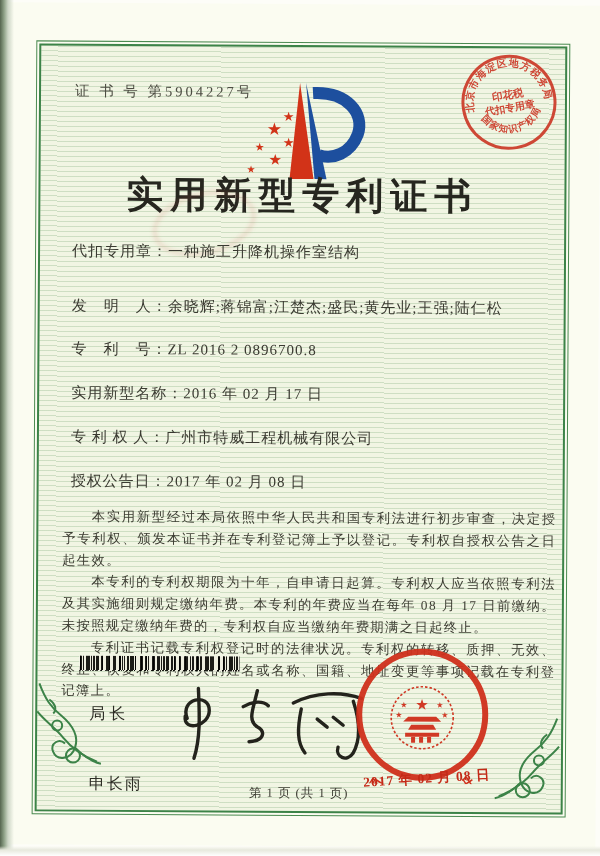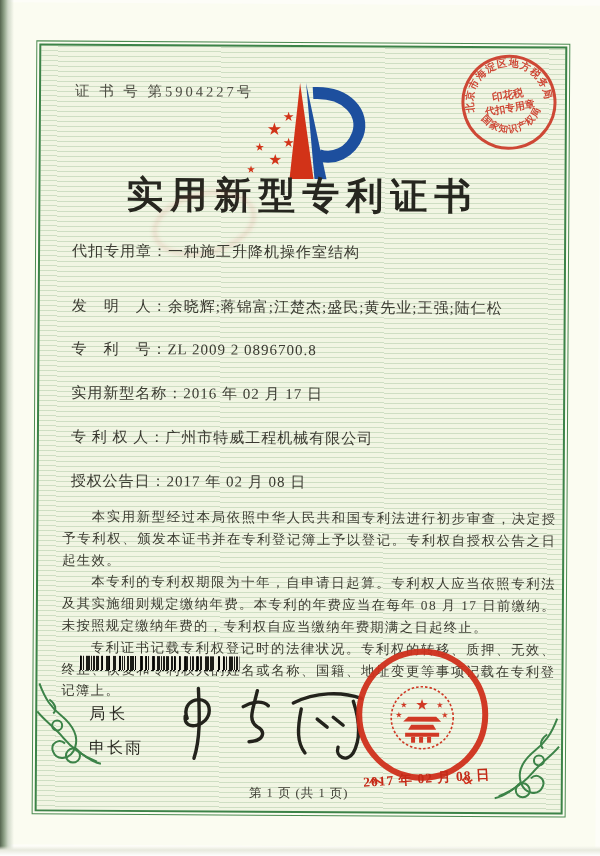--- a/index.html
+++ b/index.html
@@ -39,21 +39,21 @@
   .paras p { text-indent:2.2em; margin:0; }
 
   .barcode { left:42px; top:610px; width:160px; height:15px;
       background:
         repeating-linear-gradient(90deg,#1c1c18 0 2px,#f6f6ee 2px 3px,#1c1c18 3px 4px,#f6f6ee 4px 8px,#1c1c18 8px 10px,#f6f6ee 10px 13px),
         repeating-linear-gradient(90deg,#1c1c18 0 1px,#f6f6ee 1px 6px,#1c1c18 6px 8px,#f6f6ee 8px 11px);
       background-blend-mode:multiply; }
 
   .sig-title { left:52px; top:658px; font-size:16px; letter-spacing:4px; color:#2c2c24;
                font-family:"Liberation Sans","DejaVu Sans",sans-serif; }
-  .sig-name  { left:52px; top:692px; font-size:16px; letter-spacing:2px; color:#2c2c24;
+  .sig-name  { left:52px; top:728px; font-size:16px; letter-spacing:2px; color:#2c2c24;
                font-family:"Liberation Sans","DejaVu Sans",sans-serif; }
   .sig-svg { left:128px; top:630px; }
 
   .issue-seal { left:316px; top:598px; }
   .issue-date { left:300px; top:722px; width:180px; text-align:center; font-size:13.5px; font-weight:bold;
                 color:#c42a18; letter-spacing:1px; transform:rotate(-4deg); white-space:nowrap; }
 
   .tax-seal { left:418px; top:4px; opacity:0.92; transform:rotate(-10deg); }
 
   .footer-page { left:0; top:738px; width:100%; text-align:center; font-size:12.5px;
@@ -101,21 +101,21 @@
             <text x="26" y="86" font-size="15">★</text>
             <text x="4" y="94" font-size="10">★</text>
           </g>
         </svg>
 
         <div class="abs title">实用新型专利证书</div>
         <div class="abs ghost-stamp"></div>
 
         <div class="abs field f0"><span>代扣专用章：</span><span>一种施工升降机操作室结构</span></div>
         <div class="abs field f1"><span>发　明　人：</span><span>余晓辉;蒋锦富;江楚杰;盛民;黄先业;王强;陆仁松</span></div>
-        <div class="abs field f2"><span>专　利　号：</span><span>ZL 2009 2 0896700.8</span></div>
+        <div class="abs field f2"><span>专　利　号：</span><span>ZL 2016 2 0896700.8</span></div>
         <div class="abs field f3"><span>实用新型名称：</span><span>2016 年 02 月 17 日</span></div>
         <div class="abs field f4"><span>专 利 权 人：</span><span>广州市特威工程机械有限公司</span></div>
         <div class="abs field f5"><span>授权公告日：</span><span>2017 年 02 月 08 日</span></div>
 
         <div class="abs paras">
           <p>本实用新型经过本局依照中华人民共和国专利法进行初步审查，决定授予专利权、颁发本证书并在专利登记簿上予以登记。专利权自授权公告之日起生效。</p>
           <p>本专利的专利权期限为十年，自申请日起算。专利权人应当依照专利法及其实施细则规定缴纳年费。本专利的年费应当在每年 08 月 17 日前缴纳。未按照规定缴纳年费的，专利权自应当缴纳年费期满之日起终止。</p>
           <p>专利证书记载专利权登记时的法律状况。专利权的转移、质押、无效、终止、恢复和专利权人的姓名或名称、国籍、地址变更等事项记载在专利登记簿上。</p>
         </div>
 

